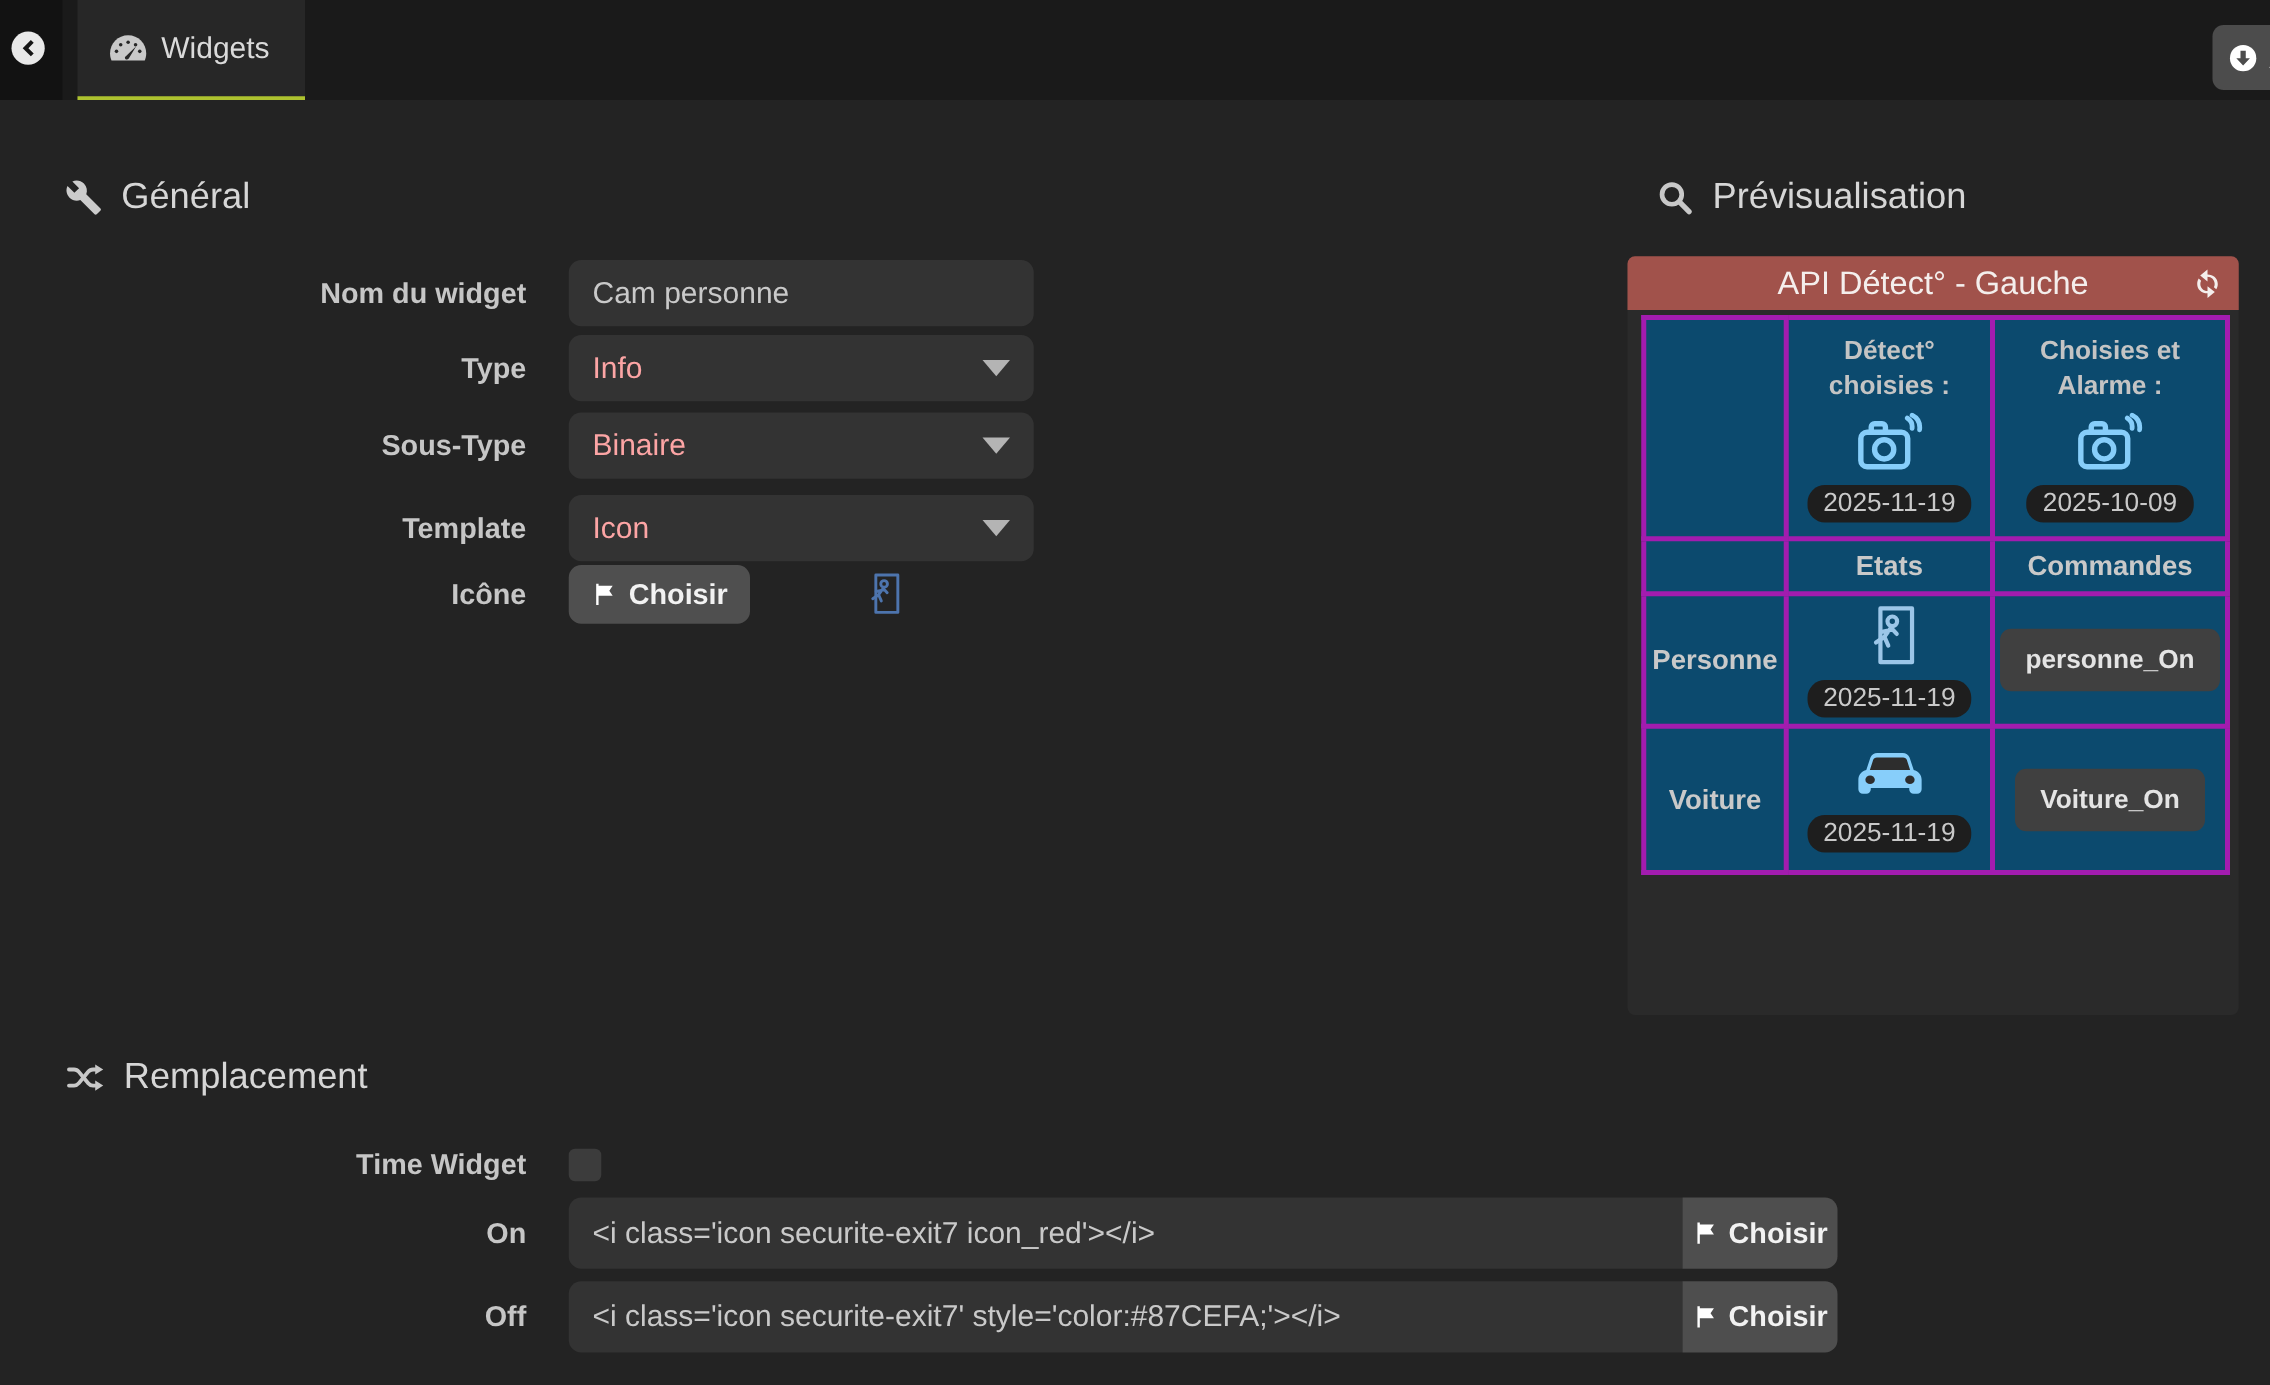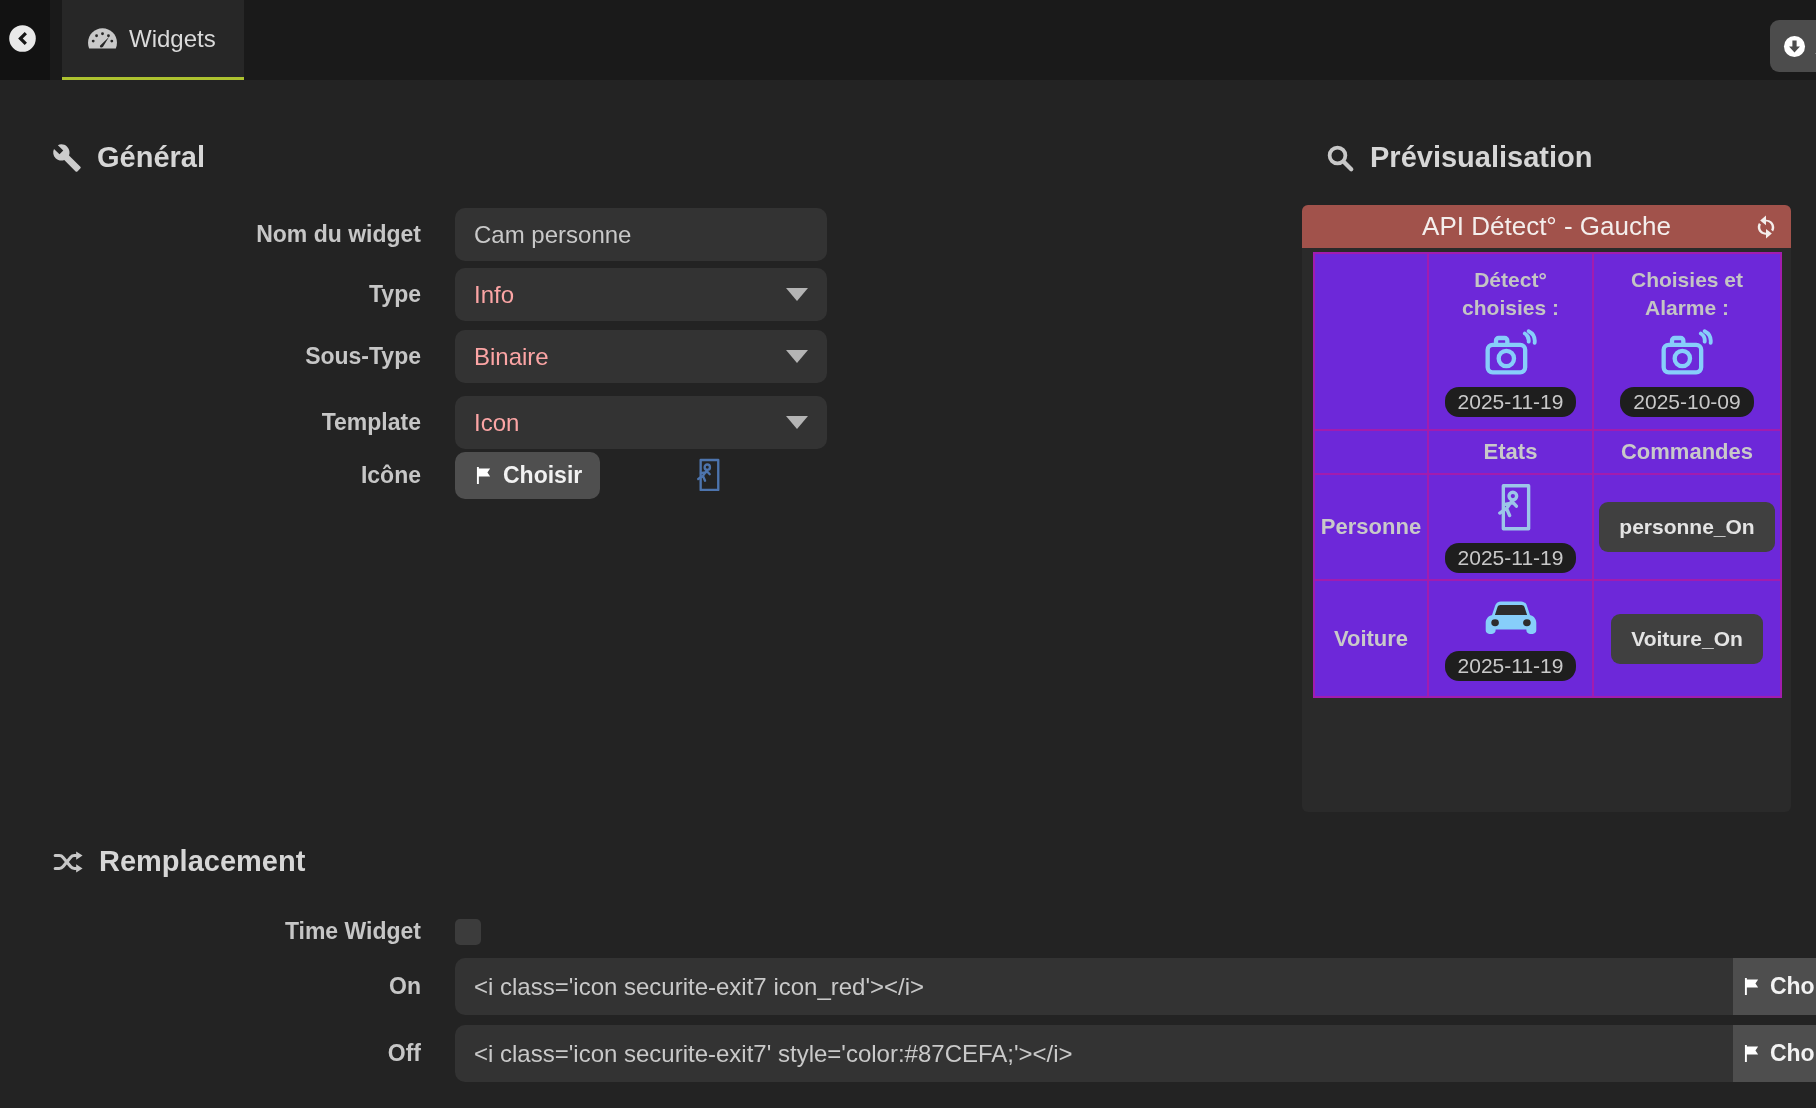--- a/index.html
+++ b/index.html
@@ -13,21 +13,21 @@
   .tab{position:absolute;left:62px;top:0;width:182px;height:80px;background:#272727;
        display:flex;align-items:center;gap:11px;padding-left:25px;box-sizing:border-box;
        border-bottom:3px solid #adc22f;cursor:pointer;}
   .tab-label{font-size:24px;color:#dadada;}
   .apply-btn{position:absolute;left:1770px;top:20px;height:52px;width:150px;background:#4c4c4c;
              border:none;border-radius:9px;display:flex;align-items:center;gap:9px;padding:0 13px;
              color:#f0f0f0;font-size:23px;font-weight:bold;cursor:pointer;}
 
   
   .section-title{position:absolute;display:flex;align-items:center;gap:15px;margin:0;
-                 font-size:29px;font-weight:700;color:#d6d6d6;justify-content:center;}
+                 font-size:29px;font-weight:400;color:#d6d6d6;justify-content:center;}
   .st-general{left:52px;top:141px;}
   .st-preview{left:1325px;top:141px;}
   .st-replacement{left:52px;top:845px;}
 
   
   .form-row{position:absolute;left:0;display:flex;align-items:center;}
   .f-label{width:455px;padding-right:34px;box-sizing:border-box;text-align:right;
            font-size:23px;font-weight:bold;color:#c6c6c6;}
   .f-input{width:372px;height:53px;background:#333333;border:none;border-radius:10px;
            color:#c9c9c9;font-size:24px;padding:0 19px;box-sizing:border-box;outline:none;}
@@ -42,35 +42,35 @@
   .icon-preview{margin-left:90px;display:flex;align-items:center;}
 
   
   .preview-card{position:absolute;left:1302px;top:205px;width:489px;height:607px;
                 background:#2a2a2a;border-radius:6px;}
   .widget-header{height:43px;background:#a1524b;border-radius:6px 6px 0 0;position:relative;
                  display:flex;align-items:center;justify-content:center;
                  color:#f4eeec;font-size:26px;}
   .refresh-btn{position:absolute;right:12px;top:9px;width:26px;height:26px;background:none;border:none;padding:0;cursor:pointer;}
   table.preview-table{position:absolute;left:11px;top:47px;border-collapse:collapse;}
-  table.preview-table td{border:2px solid #a21caf;background:#6d28d9;text-align:center;
+  table.preview-table td{border:4px solid #a21caf;background:#0c4a6e;text-align:center;
                          vertical-align:middle;color:#c9c9c9;padding:4px;}
   .th2{font-size:21px;font-weight:bold;line-height:1.3;color:#c4c4c4;}
   .row-header{font-size:22px;font-weight:bold;color:#c4c4c4;}
   .cell-stack{display:flex;flex-direction:column;align-items:center;gap:8px;}
   .badge{display:inline-block;background:#1e1e1e;border-radius:14px;padding:3px 13px;
          font-size:21px;color:#c9c9c9;}
   .cmd-btn{background:#404040;border:none;border-radius:9px;padding:13px 20px;
            color:#e4e4e4;font-size:21px;font-weight:bold;cursor:pointer;}
 
   
   .checkbox{appearance:none;-webkit-appearance:none;width:26px;height:26px;background:#3c3c3c;
             border:none;border-radius:5px;margin:0;cursor:pointer;}
   .io-group{display:flex;}
-  .io-input{width:1278px;height:57px;background:#333333;border:none;border-radius:10px 0 0 10px;
+  .io-input{width:891px;height:57px;background:#333333;border:none;border-radius:10px 0 0 10px;
             color:#c9c9c9;font-size:24px;padding:0 19px;box-sizing:border-box;outline:none;}
   .io-choisir{width:124px;height:57px;background:#4e4e4e;border:none;border-radius:0 10px 10px 0;
               display:flex;align-items:center;justify-content:center;gap:8px;
               color:#f2f2f2;font-size:23px;font-weight:bold;cursor:pointer;}
   svg{display:block;}
 </style>
 </head>
 <body>
 
 <div class="screen">

